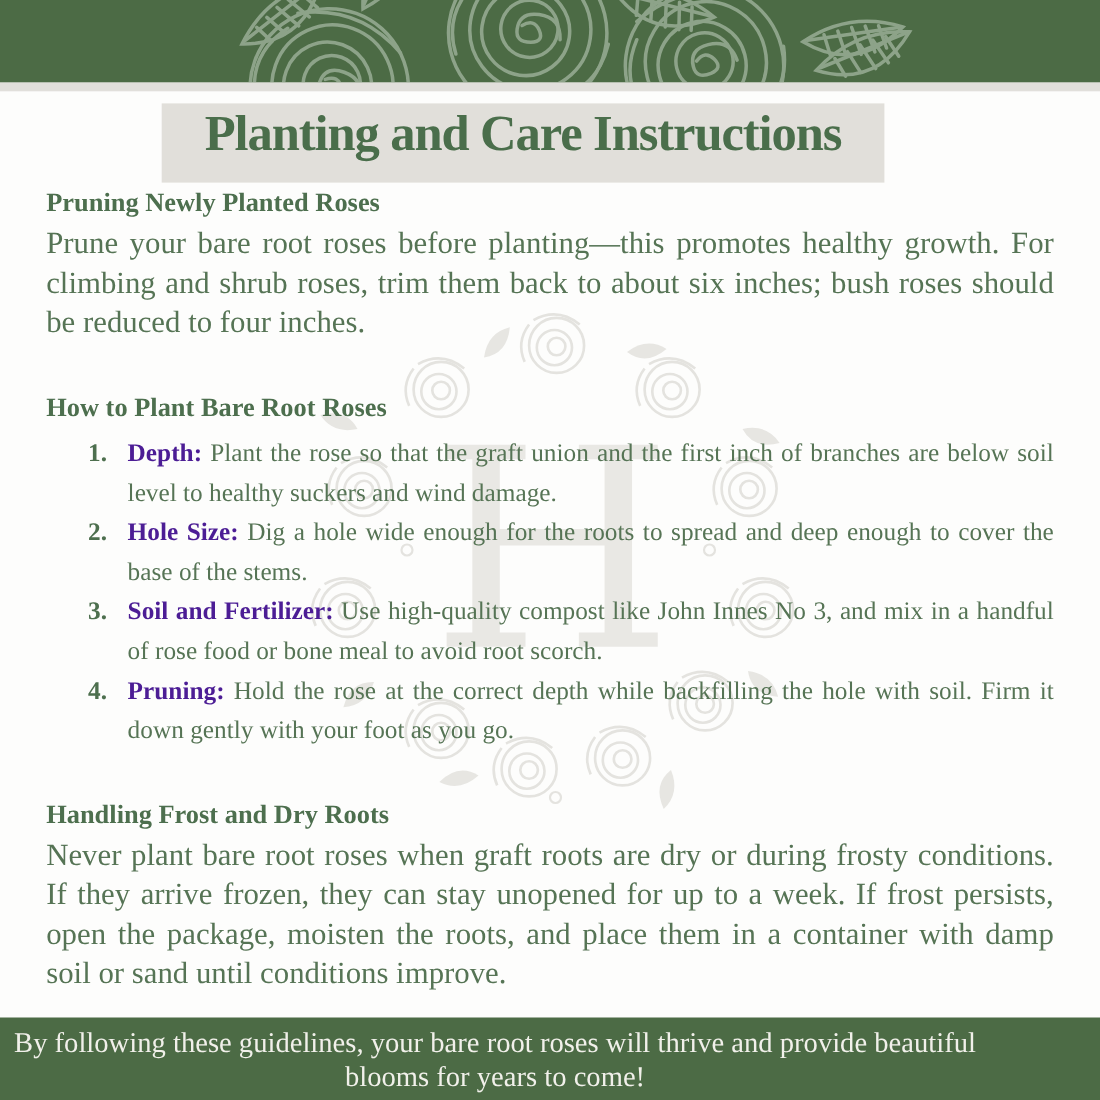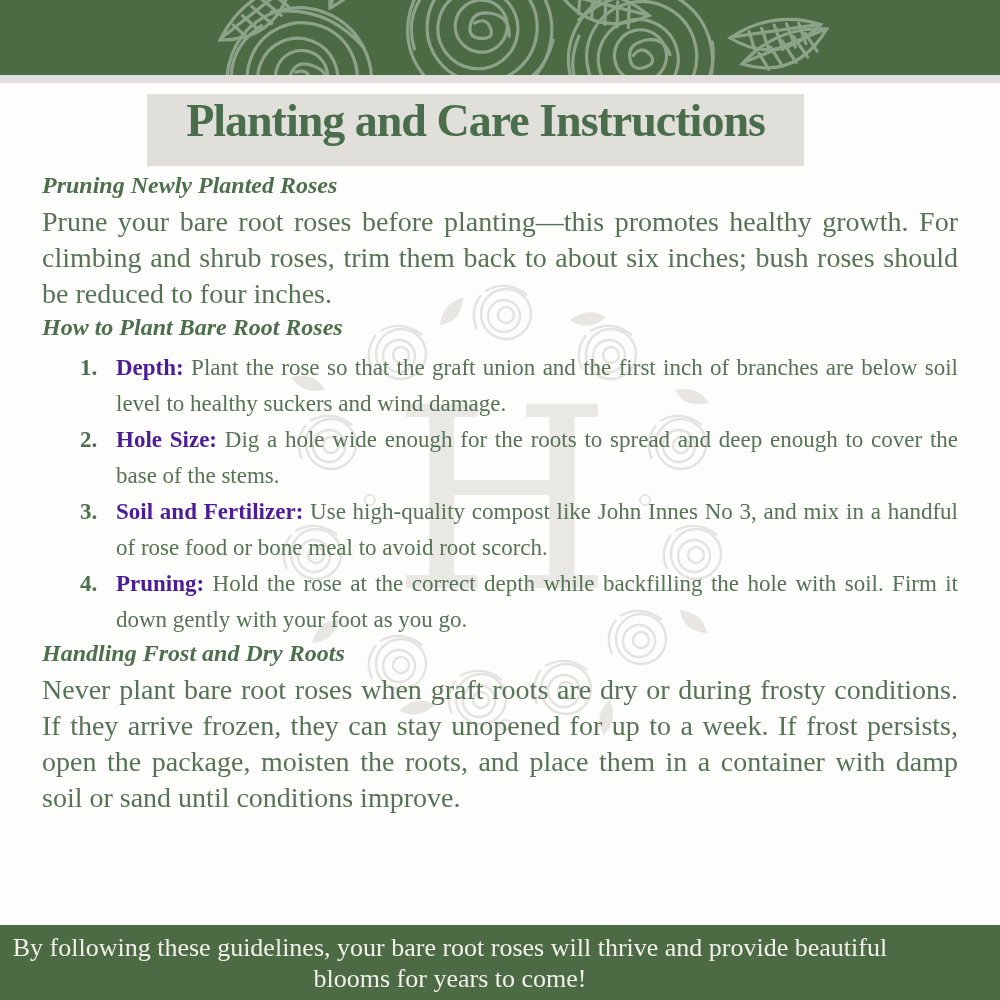--- a/index.html
+++ b/index.html
@@ -15,23 +15,23 @@
   .watermark{position:absolute;left:280px;top:270px;width:450px;height:470px;z-index:0;pointer-events:none;}
   .wm-letter{font-family:"DejaVu Serif","Liberation Serif",serif;}
 
   
   .title-box{position:absolute;left:118px;top:94px;width:657px;height:72px;background:#e1dfda;
     display:flex;align-items:flex-start;justify-content:center;z-index:1;margin-left:29px;}
   .title-box h1{margin:0;font-size:46px;font-weight:bold;color:#4a6e4b;letter-spacing:-1px;white-space:nowrap;}
 
   
   .content{position:absolute;left:0;top:170px;width:1000px;padding:0 42px;box-sizing:border-box;z-index:1;color:#567455;}
-  h2{margin:0;font-size:24px;font-weight:bold;color:#4d6f4e;line-height:30px;font-style:italic;}
+  h2{margin:0;font-size:24px;font-weight:bold;color:#4d6f4e;line-height:30px;}
   .sec{margin-top:0;}
-  .sec + .sec{}
+  .sec + .sec{margin-top:44px;}
   p.body{margin:4px 0 0 0;font-size:28px;line-height:36px;text-align:justify;}
   ol.steps{list-style:none;margin:8px 0 0 0;padding:0 0 0 38px;}
   ol.steps li{display:flex;font-size:23px;line-height:36px;}
   ol.steps .num{flex:0 0 36px;font-weight:bold;color:#4d6f4e;}
   ol.steps .step-text{flex:1;text-align:justify;}
   ol.steps .lbl{font-weight:bold;color:#4c1d95;}
 
   
   .band-bottom{position:absolute;left:0;top:925px;width:1000px;height:75px;background:#4c6b45;
     display:flex;align-items:center;justify-content:flex-start;z-index:2;}

